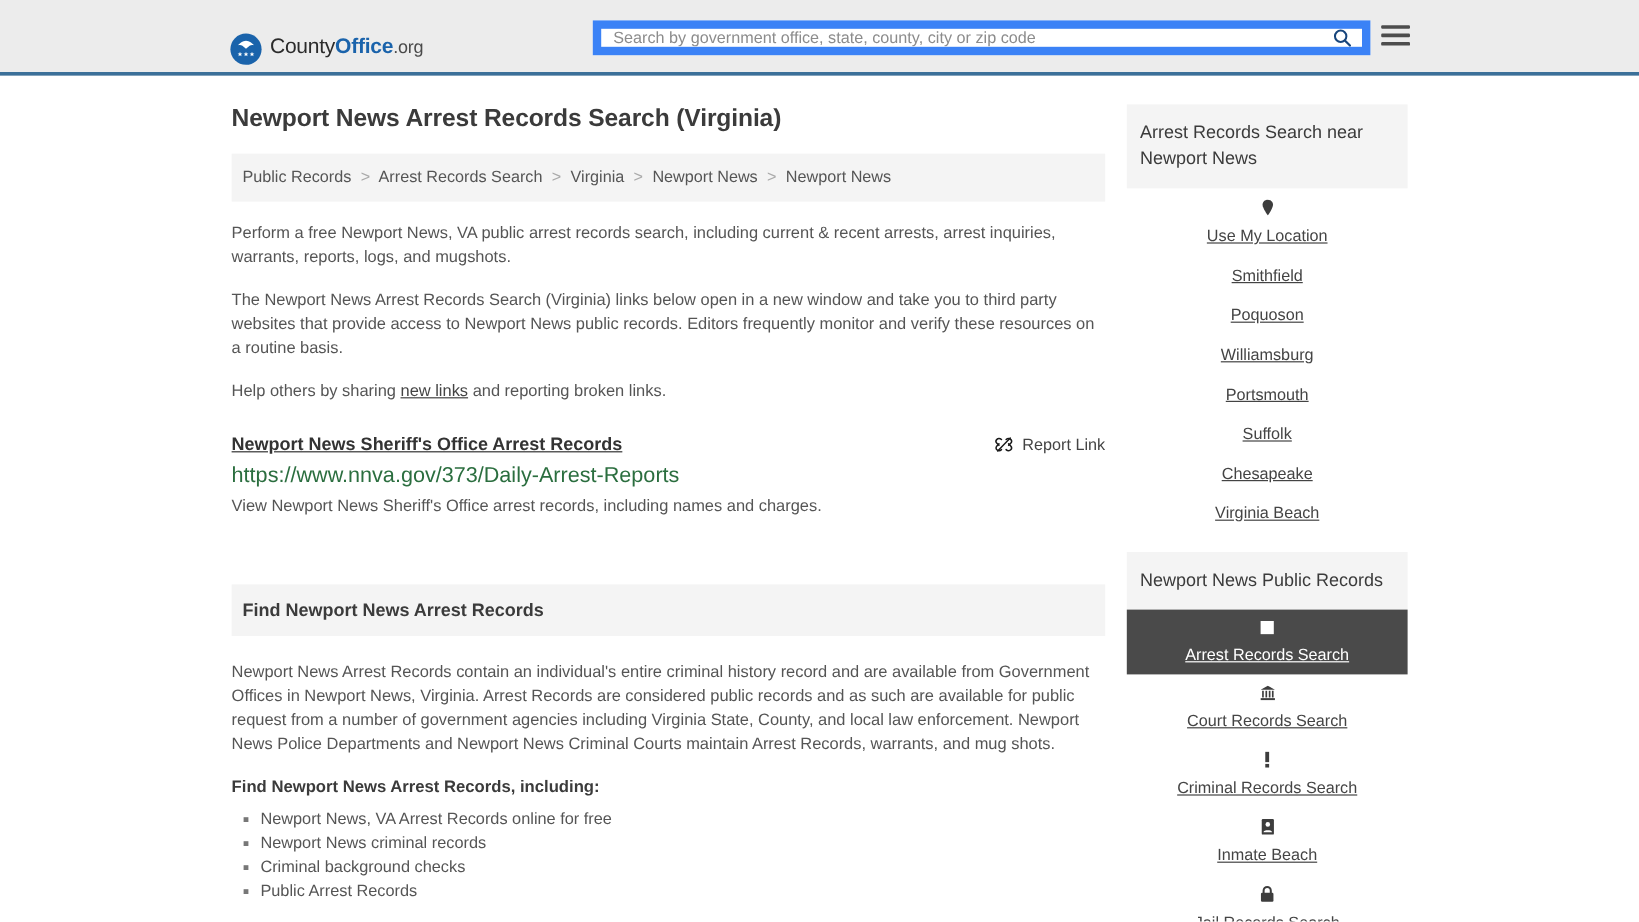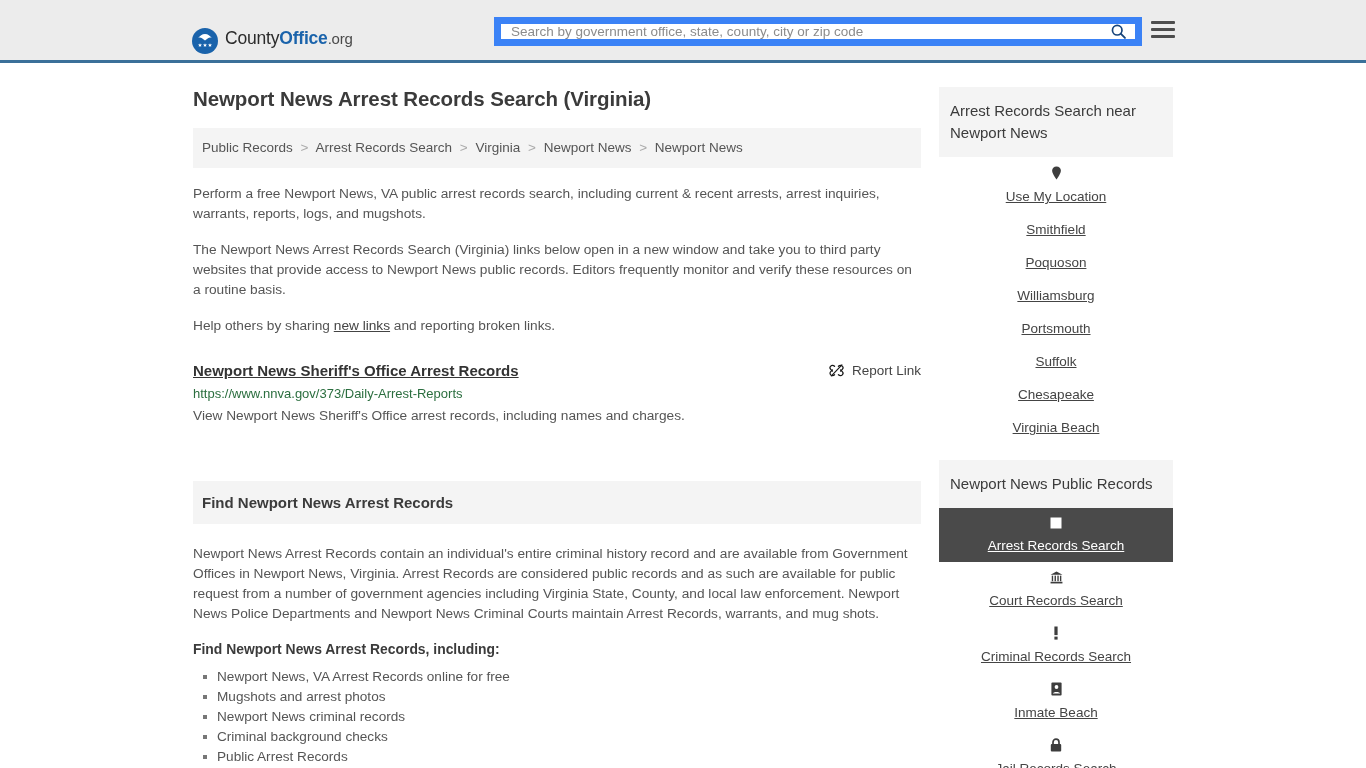--- a/index.html
+++ b/index.html
@@ -159,21 +159,21 @@
     display: flex;
     align-items: center;
     gap: 8px;
     font-size: 13.5px;
     color: #444;
     cursor: pointer;
     white-space: nowrap;
     padding-top: 1px;
   }
   .result-url {
-    font-size: 13px;
+    font-size: 18px;
     color: #2b6e3f;
     margin-top: 7px;
   }
   .result-desc {
     font-size: 13.7px;
     color: #555;
     margin-top: 5px;
     line-height: 19px;
   }
 
@@ -325,21 +325,20 @@
         </div>
         <div class="result-url">https://www.nnva.gov/373/Daily-Arrest-Reports</div>
         <div class="result-desc">View Newport News Sheriff's Office arrest records, including names and charges.</div>
       </div>
 
       <div class="section-head">Find Newport News Arrest Records</div>
       <div class="section-body">Newport News Arrest Records contain an individual's entire criminal history record and are available from Government Offices in Newport News, Virginia. Arrest Records are considered public records and as such are available for public request from a number of government agencies including Virginia State, County, and local law enforcement. Newport News Police Departments and Newport News Criminal Courts maintain Arrest Records, warrants, and mug shots.</div>
       <div class="sub-head">Find Newport News Arrest Records, including:</div>
       <ul class="bullets">
         <li>Newport News, VA Arrest Records online for free</li>
-        <li>Mugshots and arrest photos</li>
         <li>Newport News criminal records</li>
         <li>Criminal background checks</li>
         <li>Public Arrest Records</li>
       </ul>
     </div>
 
     <div class="side-col">
 
       <div class="card-block">
         <div class="card-head">Arrest Records Search near Newport News</div>

